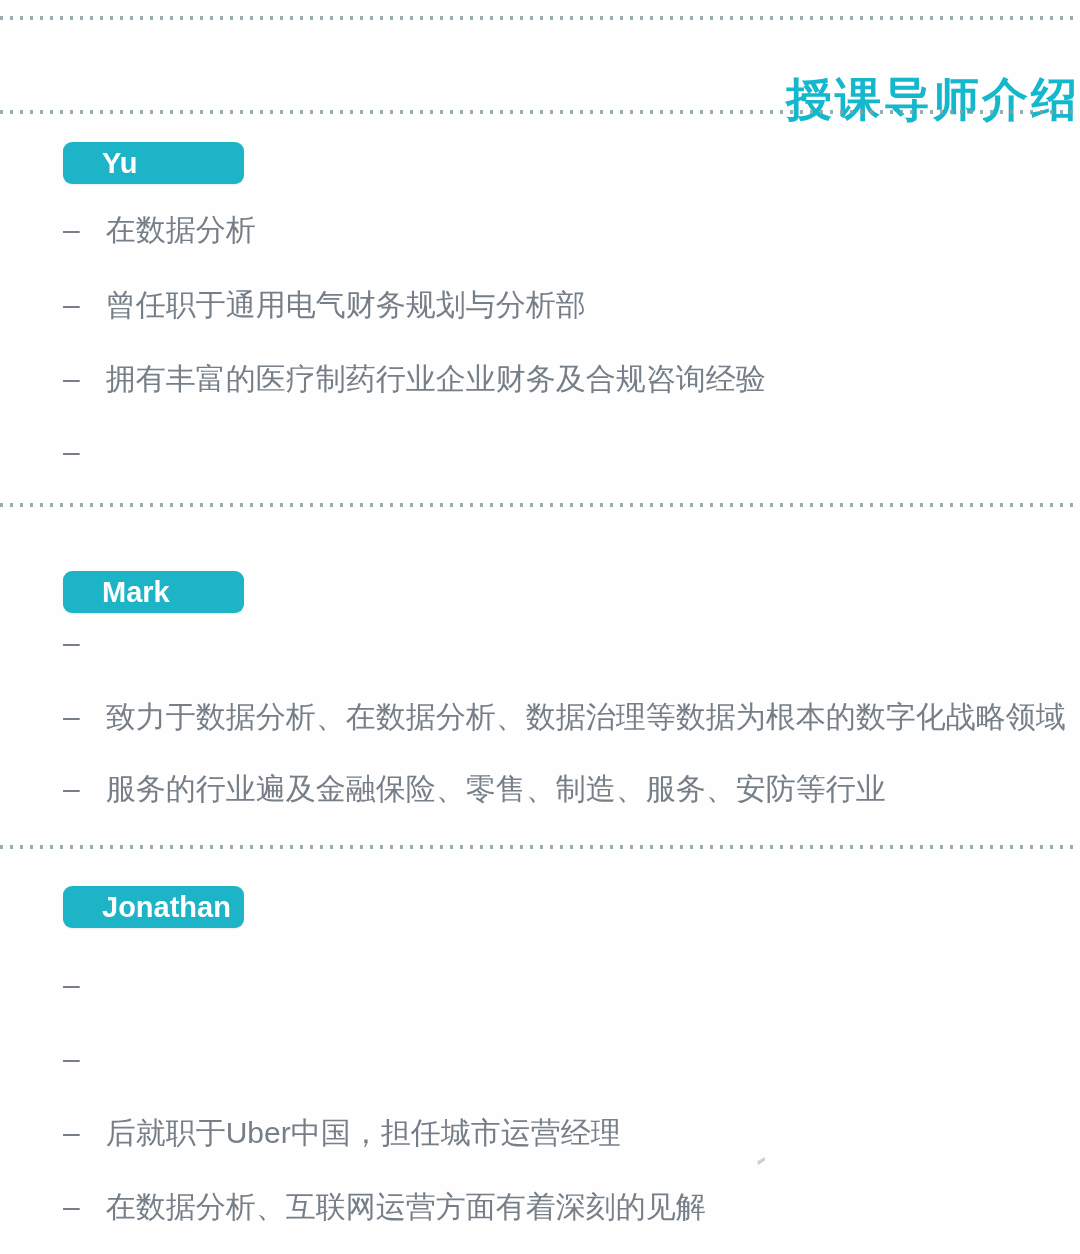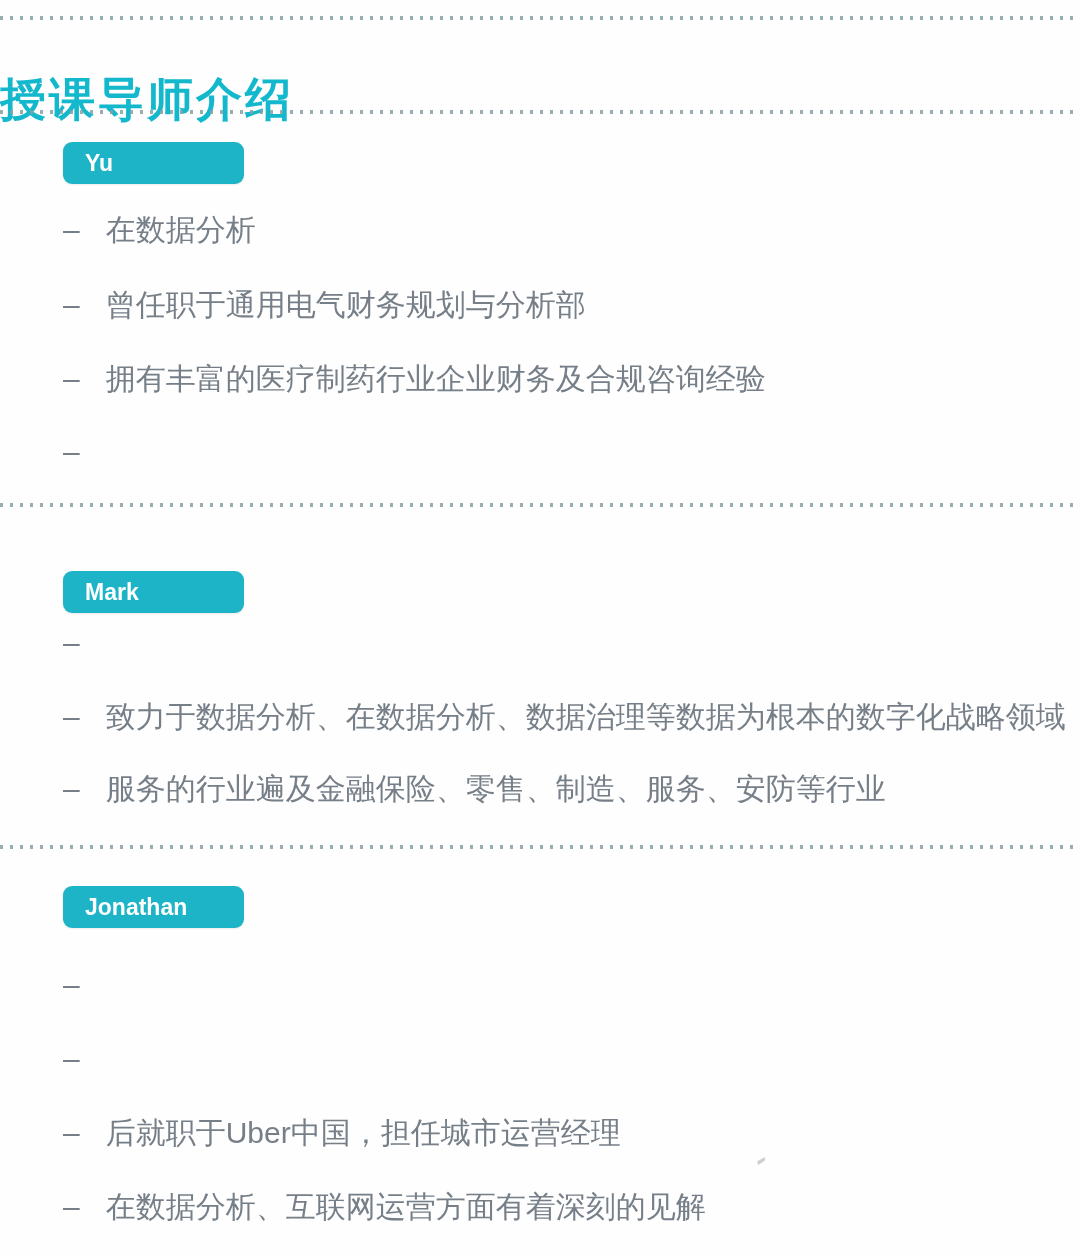--- a/index.html
+++ b/index.html
@@ -21,40 +21,40 @@
     right: 0;
     height: 4px;
     background-image: repeating-linear-gradient(to right, #85a0a4 0px, #85a0a4 3px, transparent 3px, transparent 10px);
     opacity: 0.85;
   }
   .page-title {
     position: absolute;
     top: 40px;
     left: 0;
     width: 100%;
-    text-align: left;
+    text-align: right;
     font-size: 46px;
     line-height: 56px;
     font-weight: bold;
     letter-spacing: 3px;
     color: #14b8cd;
   }
   .badge {
     position: absolute;
     left: 63px;
     width: 181px;
     height: 42px;
     box-sizing: border-box;
     background: #1cb4c6;
     border-radius: 9px;
     color: #ffffff;
-    font-size: 23px;
+    font-size: 29px;
     line-height: 42px;
     font-weight: 600;
-    padding-left: 22px;
+    padding-left: 39px;
     text-align: left;
     box-shadow: 0 1px 2px rgba(0,0,0,0.08);
   }
   .bullet {
     position: absolute;
     left: 63px;
     right: 40px;
     display: flex;
     align-items: flex-start;
     color: #767f88;

